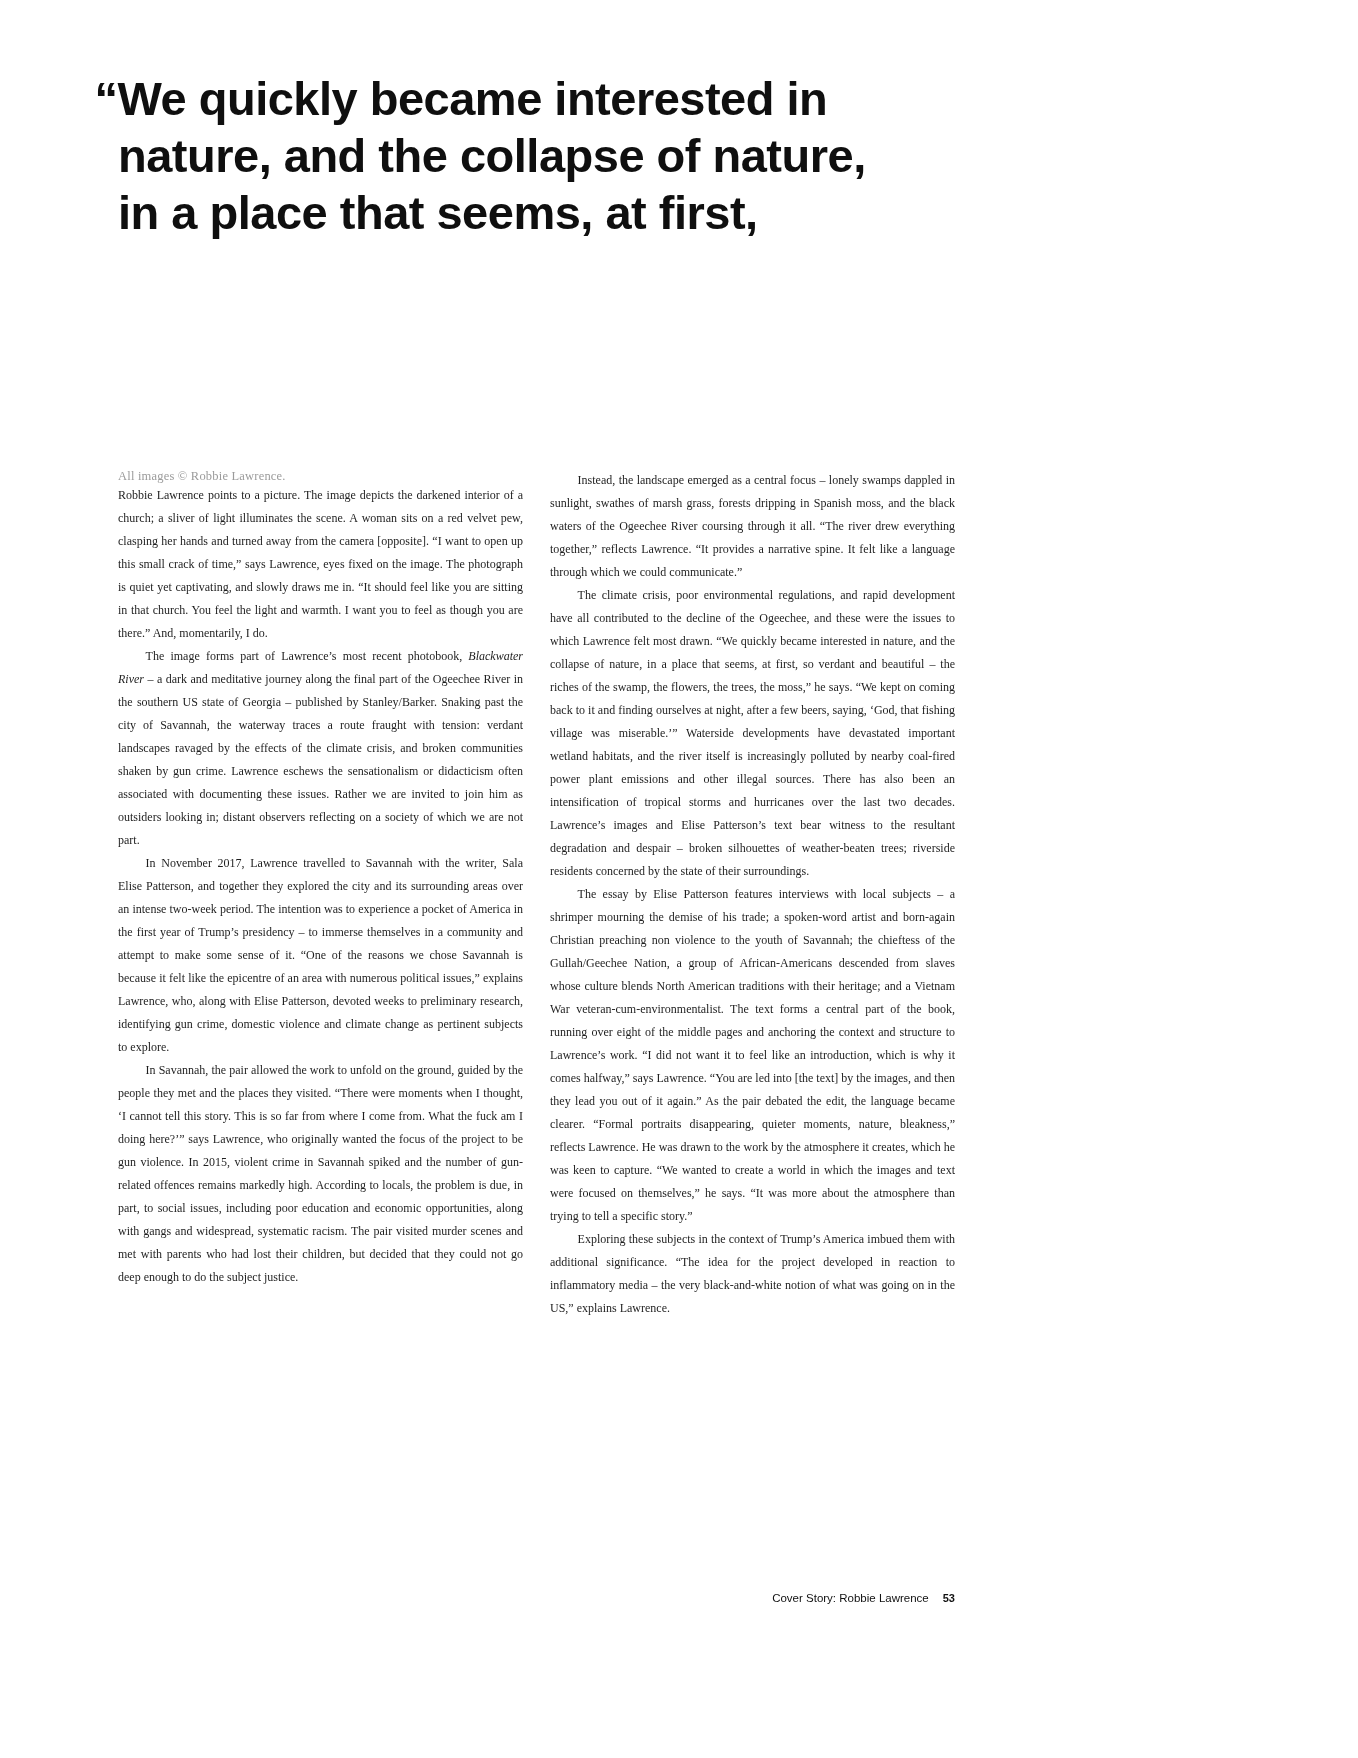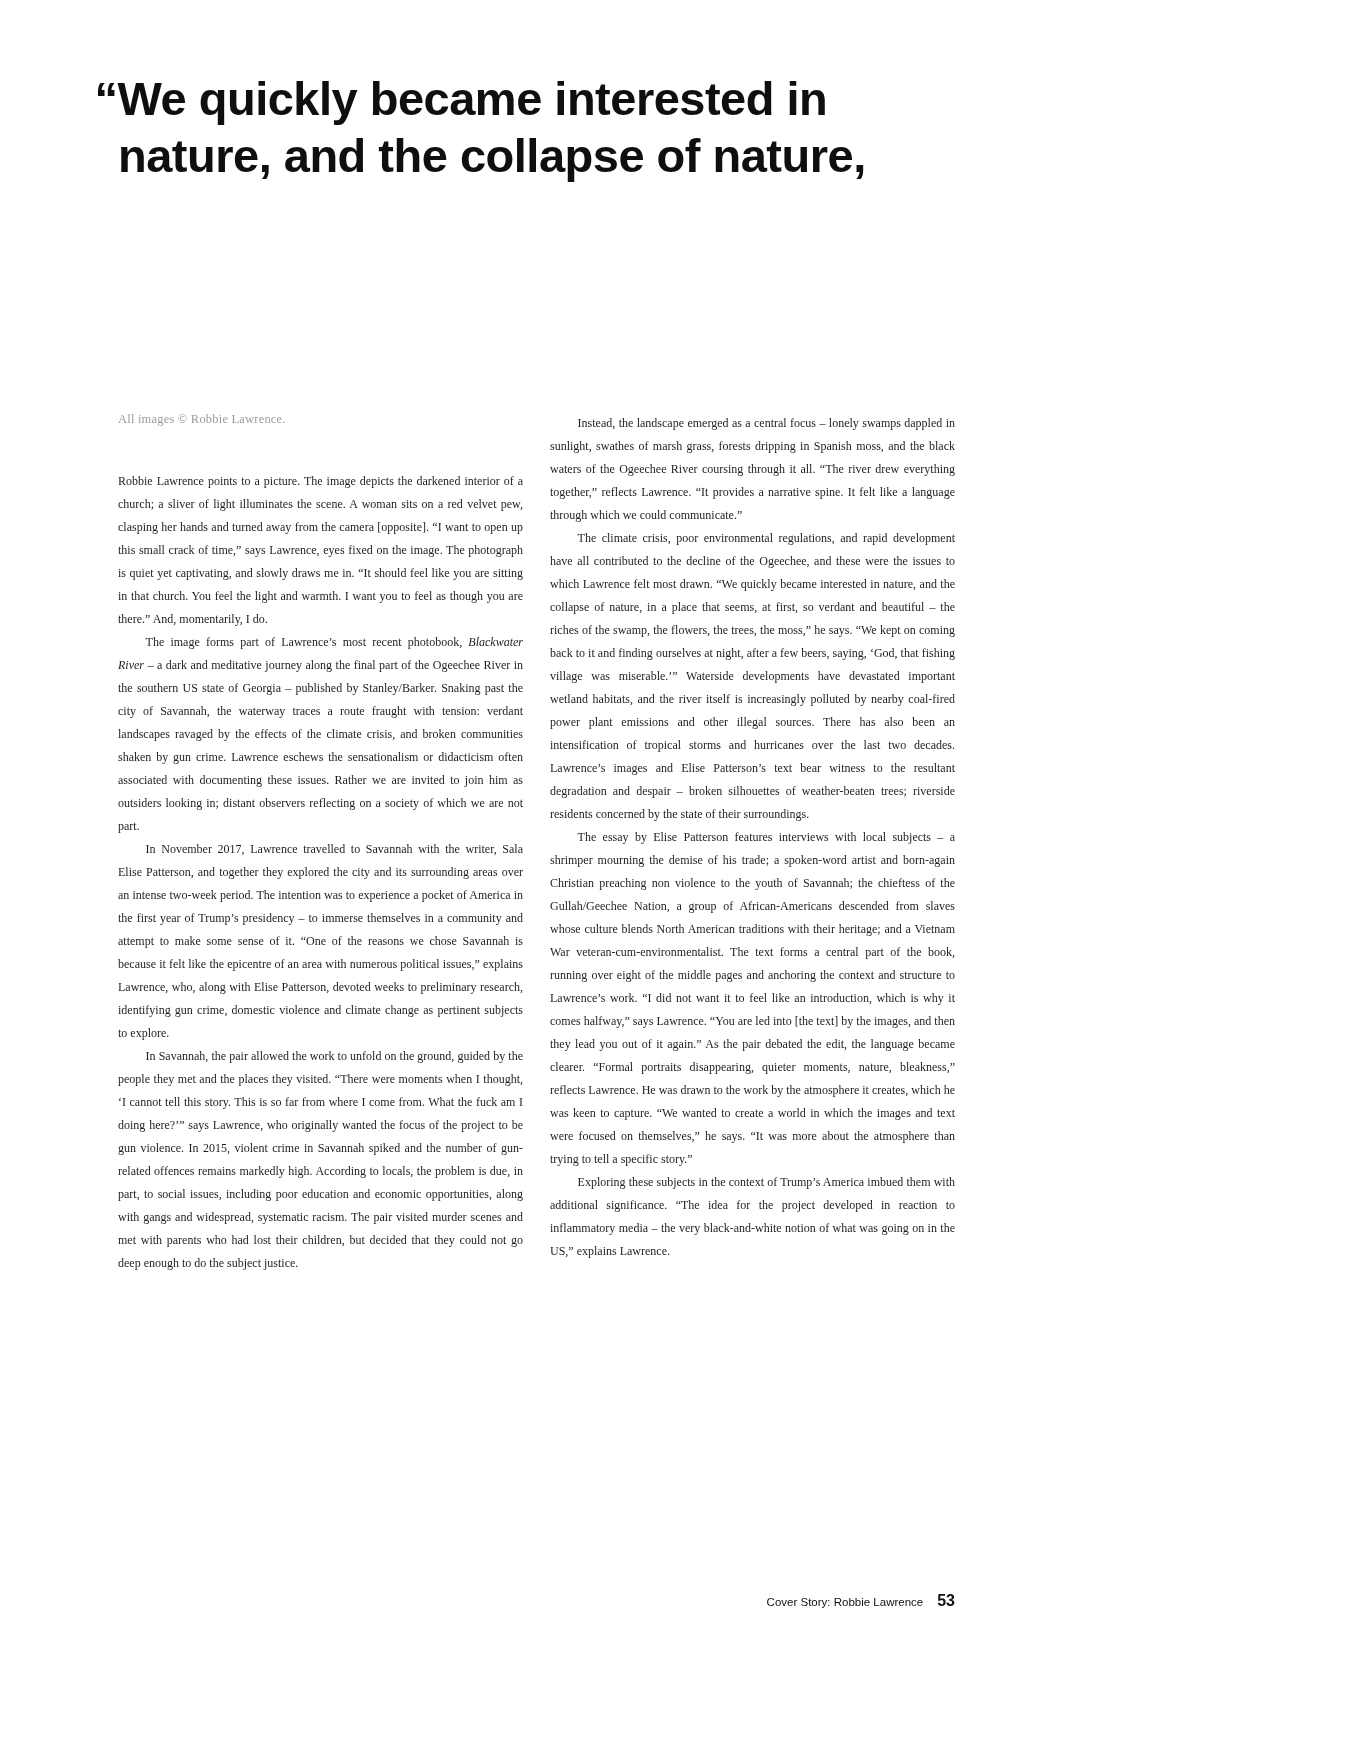--- a/index.html
+++ b/index.html
@@ -52,49 +52,49 @@
     line-height: 23px;
     text-align: justify;
     color: #1e1e1e;
   }
   .col-text p {
     margin: 0;
     text-indent: 2.3em;
   }
   .first-noindent p:first-child {
     text-indent: 0;
-    margin-top: 43px;
   }
   .col-text em {
   }
   .footer {
     position: absolute;
     top: 1592px;
     right: 215px;
     display: flex;
     align-items: baseline;
     gap: 14px;
     font-family: "Liberation Sans", sans-serif;
     font-size: 11.5px;
     color: #111111;
   }
   .footer .pagenum {
     font-weight: 700;
-    font-size: 16px;
+    font-size: 11px;
     text-align: right;
   }
 </style>
 </head>
 <body>
 
 <div class="page">
 
   <h1 class="headline">
     <span class="hl-line">“We quickly became interested in</span>
     <span class="hl-line">nature, and the collapse of nature,</span>
+    <span class="hl-line">in a place that seems, at first,</span>
   </h1>
 
   <div class="columns">
     <div class="column">
       <div class="credit">All images © Robbie Lawrence.</div>
       <div class="col-text first-noindent">
           <p>Robbie Lawrence points to a picture. The image depicts the darkened interior of a church; a sliver of light illuminates the scene. A woman sits on a red velvet pew, clasping her hands and turned away from the camera [opposite]. “I want to open up this small crack of time,” says Lawrence, eyes fixed on the image. The photograph is quiet yet captivating, and slowly draws me in. “It should feel like you are sitting in that church. You feel the light and warmth. I want you to feel as though you are there.” And, momentarily, I do.</p>
           <p>The image forms part of Lawrence’s most recent photobook, <em>Blackwater River</em> – a dark and meditative journey along the final part of the Ogeechee River in the southern US state of Georgia – published by Stanley/Barker. Snaking past the city of Savannah, the waterway traces a route fraught with tension: verdant landscapes ravaged by the effects of the climate crisis, and broken communities shaken by gun crime. Lawrence eschews the sensationalism or didacticism often associated with documenting these issues. Rather we are invited to join him as outsiders looking in; distant observers reflecting on a society of which we are not part.</p>
           <p>In November 2017, Lawrence travelled to Savannah with the writer, Sala Elise Patterson, and together they explored the city and its surrounding areas over an intense two-week period. The intention was to experience a pocket of America in the first year of Trump’s presidency – to immerse themselves in a community and attempt to make some sense of it. “One of the reasons we chose Savannah is because it felt like the epicentre of an area with numerous political issues,” explains Lawrence, who, along with Elise Patterson, devoted weeks to preliminary research, identifying gun crime, domestic violence and climate change as pertinent subjects to explore.</p>
           <p>In Savannah, the pair allowed the work to unfold on the ground, guided by the people they met and the places they visited. “There were moments when I thought, ‘I cannot tell this story. This is so far from where I come from. What the fuck am I doing here?’” says Lawrence, who originally wanted the focus of the project to be gun violence. In 2015, violent crime in Savannah spiked and the number of gun-related offences remains markedly high. According to locals, the problem is due, in part, to social issues, including poor education and economic opportunities, along with gangs and widespread, systematic racism. The pair visited murder scenes and met with parents who had lost their children, but decided that they could not go deep enough to do the subject justice.</p>

